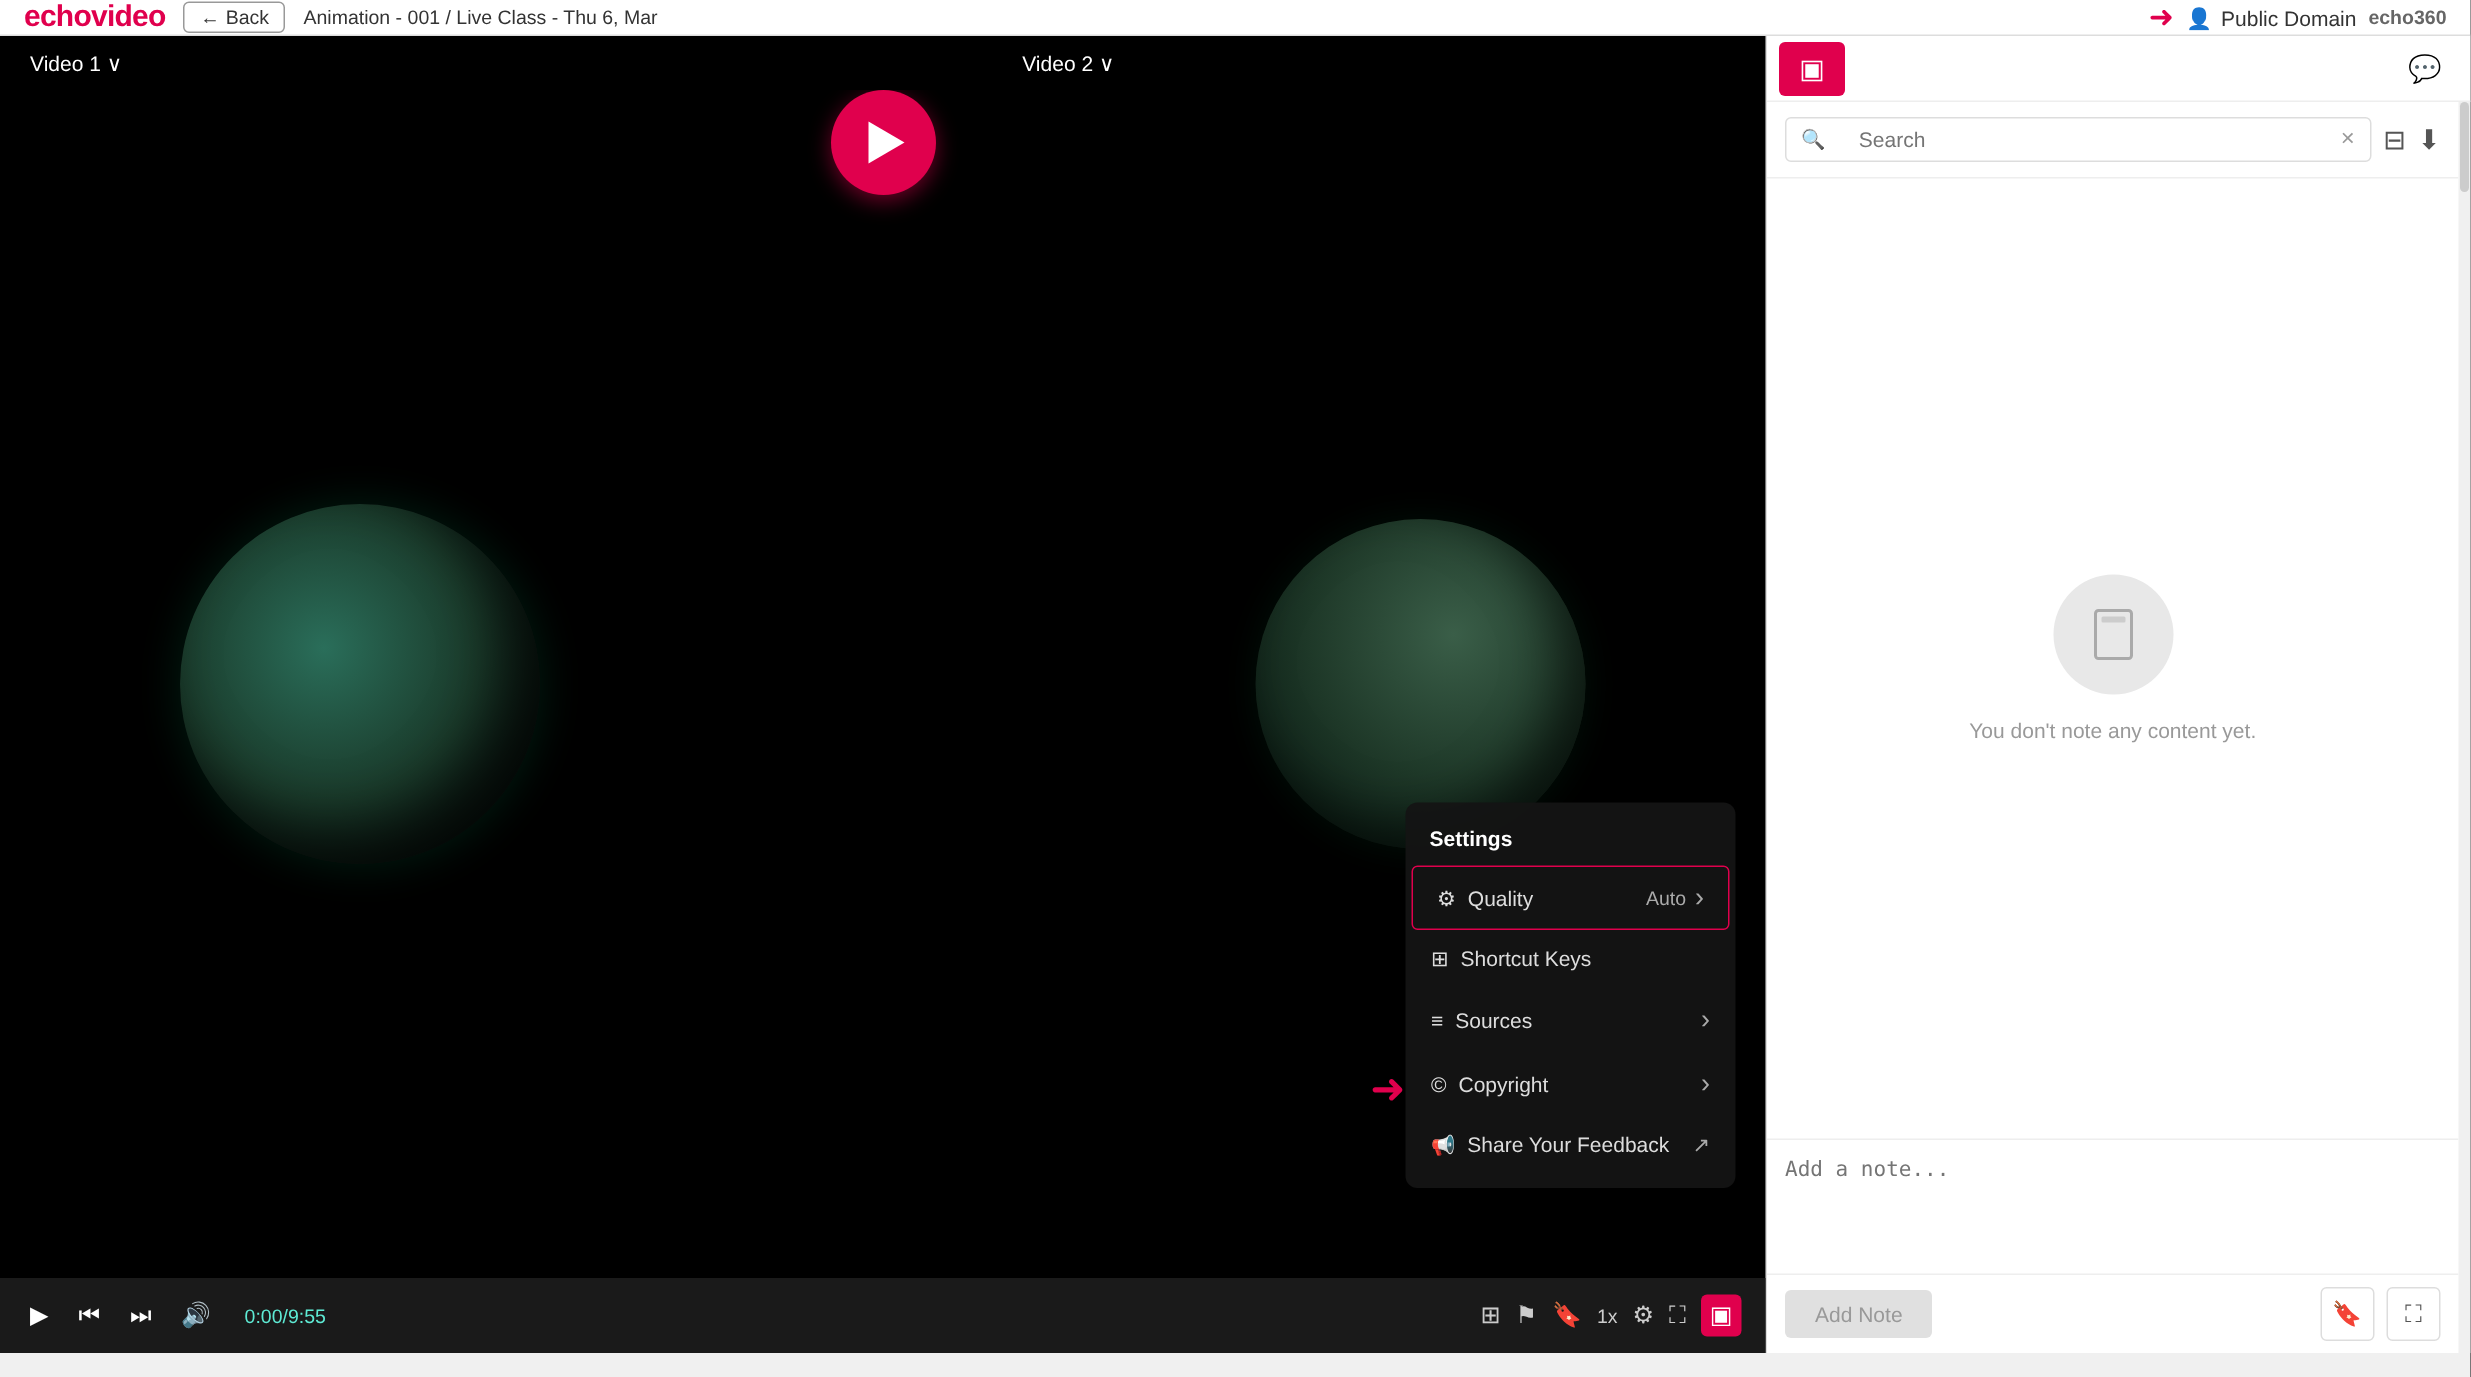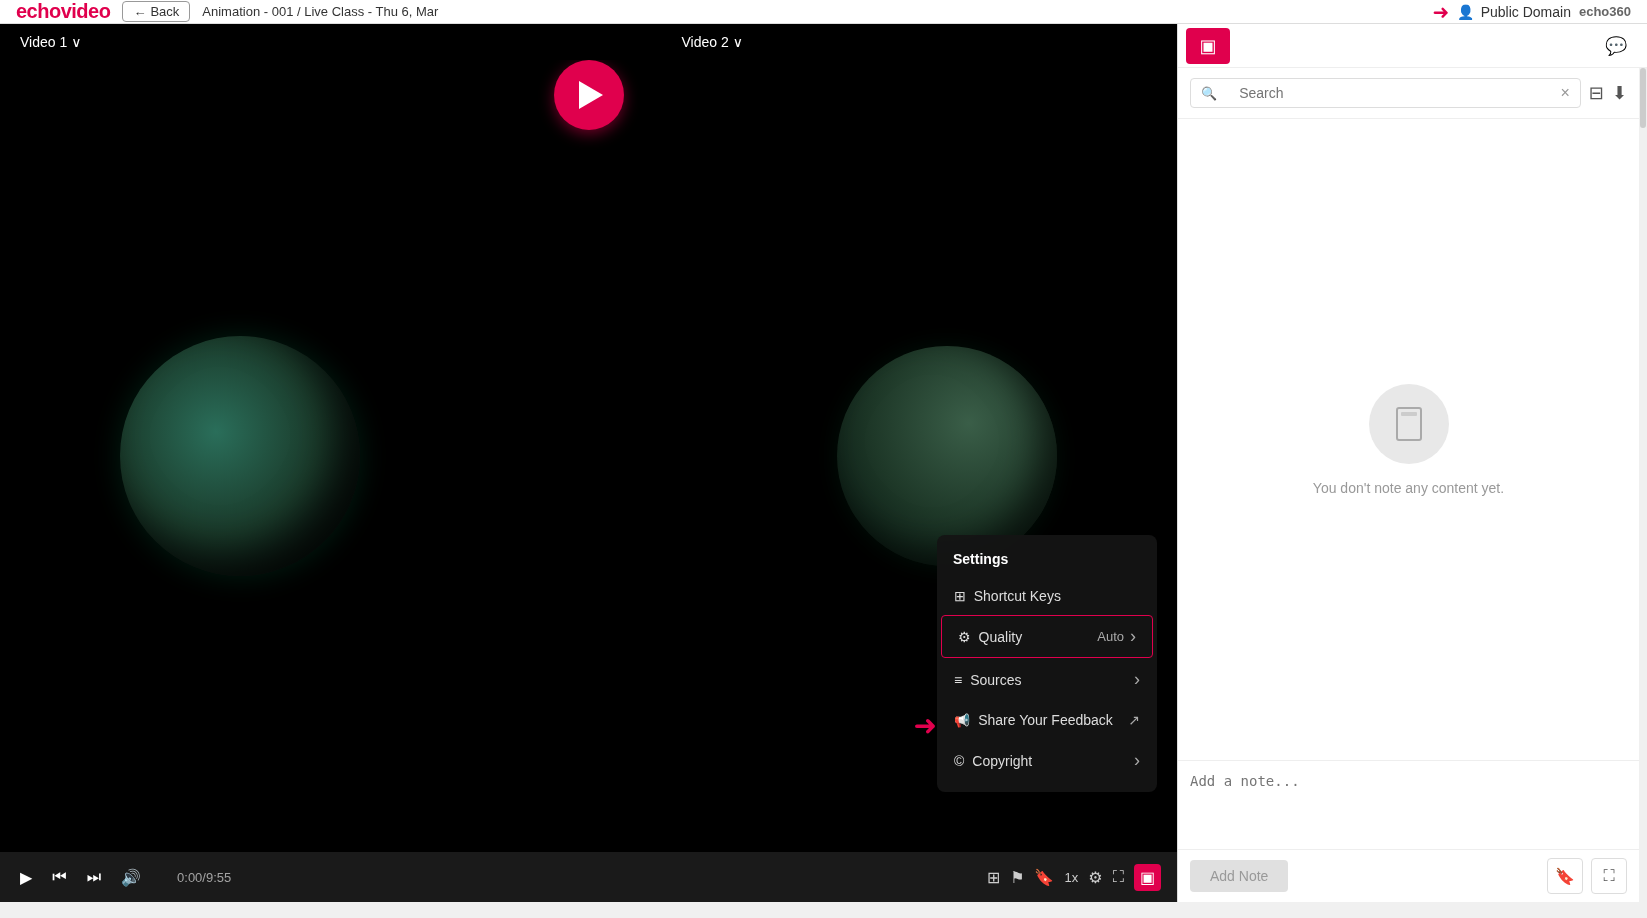--- a/index.html
+++ b/index.html
@@ -214,23 +214,23 @@
     }
     .ctrl-btn {
       color: #fff;
       font-size: 16px;
       cursor: pointer;
       background: none;
       border: none;
       padding: 4px;
     }
     .time-display {
-      color: #a3a3a3;
+      color: #5eead4;
       font-size: 13px;
-      margin-left: 20px;
+      margin-left: 6px;
     }
     .controls-spacer { flex: 1; }
     .ctrl-icon-group {
       display: flex;
       align-items: center;
       gap: 10px;
     }
     .ctrl-icon {
       color: #ccc;
       font-size: 16px;
@@ -475,65 +475,65 @@
       <div class="globe-left"></div>
       <div class="globe-right"></div>
 
       <div class="play-button">
         <div class="play-icon"></div>
       </div>
 
       <div class="settings-panel">
         <div class="settings-title">Settings</div>
 
+        <div class="settings-item active">
+          <div class="settings-item-left">
+            <span class="icon-gear"></span>
+            <span>Quality</span>
+          </div>
+          <div class="settings-item-right">
+            <span>Auto</span>
+            <span class="icon-chevron"></span>
+          </div>
+        </div>
+
         <div class="settings-item">
           <div class="settings-item-left">
             <span class="icon-shortcut"></span>
             <span>Shortcut Keys</span>
           </div>
         </div>
 
-        <div class="settings-item active">
-          <div class="settings-item-left">
-            <span class="icon-gear"></span>
-            <span>Quality</span>
-          </div>
-          <div class="settings-item-right">
-            <span>Auto</span>
-            <span class="icon-chevron"></span>
-          </div>
-        </div>
-
         <div class="settings-item">
           <div class="settings-item-left">
             <span class="icon-sources"></span>
             <span>Sources</span>
           </div>
           <div class="settings-item-right">
             <span class="icon-chevron"></span>
           </div>
         </div>
 
         <div class="settings-item">
           <div class="settings-item-left">
+            <span class="icon-copyright"></span>
+            <span>Copyright</span>
+          </div>
+          <div class="settings-item-right">
+            <span class="icon-chevron"></span>
+          </div>
+        </div>
+
+        <div class="settings-item">
+          <div class="settings-item-left">
             <span class="icon-feedback"></span>
             <span>Share Your Feedback</span>
           </div>
           <div class="settings-item-right">
             <span style="color:#aaa;font-size:14px;">↗</span>
-          </div>
-        </div>
-
-        <div class="settings-item">
-          <div class="settings-item-left">
-            <span class="icon-copyright"></span>
-            <span>Copyright</span>
-          </div>
-          <div class="settings-item-right">
-            <span class="icon-chevron"></span>
           </div>
         </div>
       </div>
 
       <div class="video-arrow">
         <span style="font-size:28px; color:#e0004d;">➜</span>
       </div>
     </div>
 
     <div class="video-controls">

